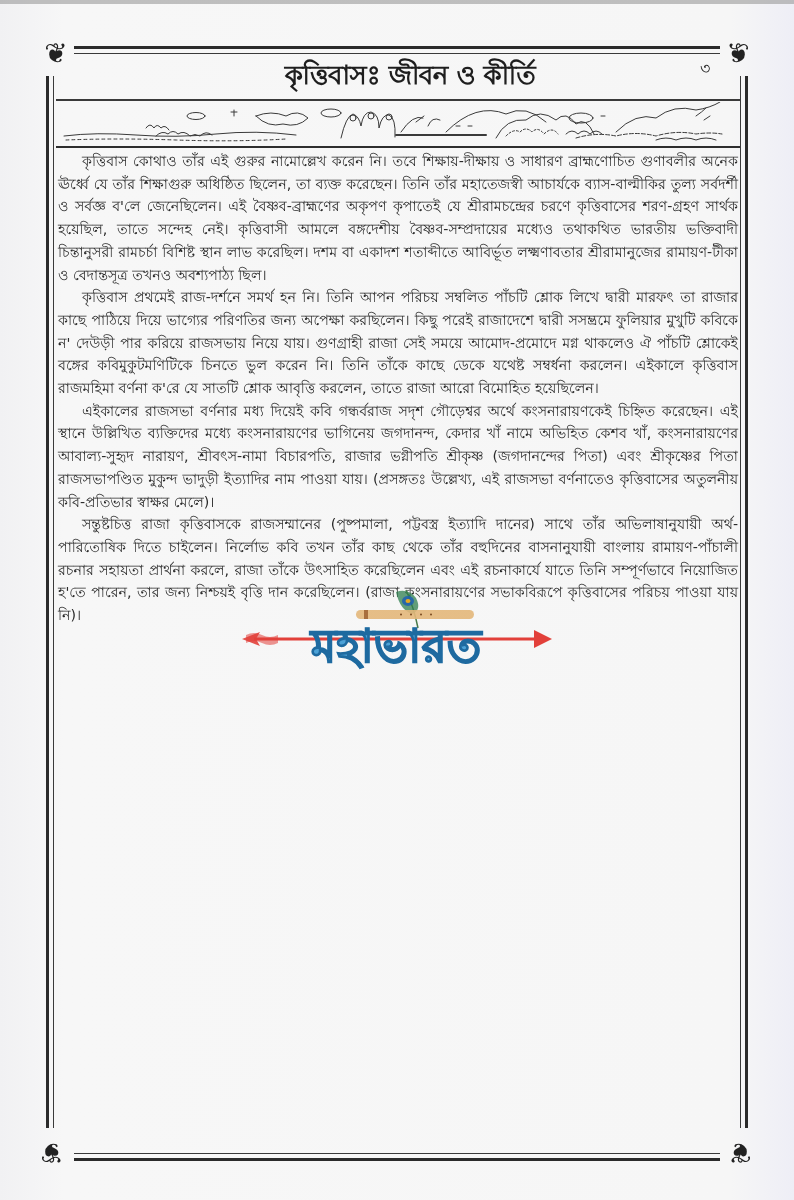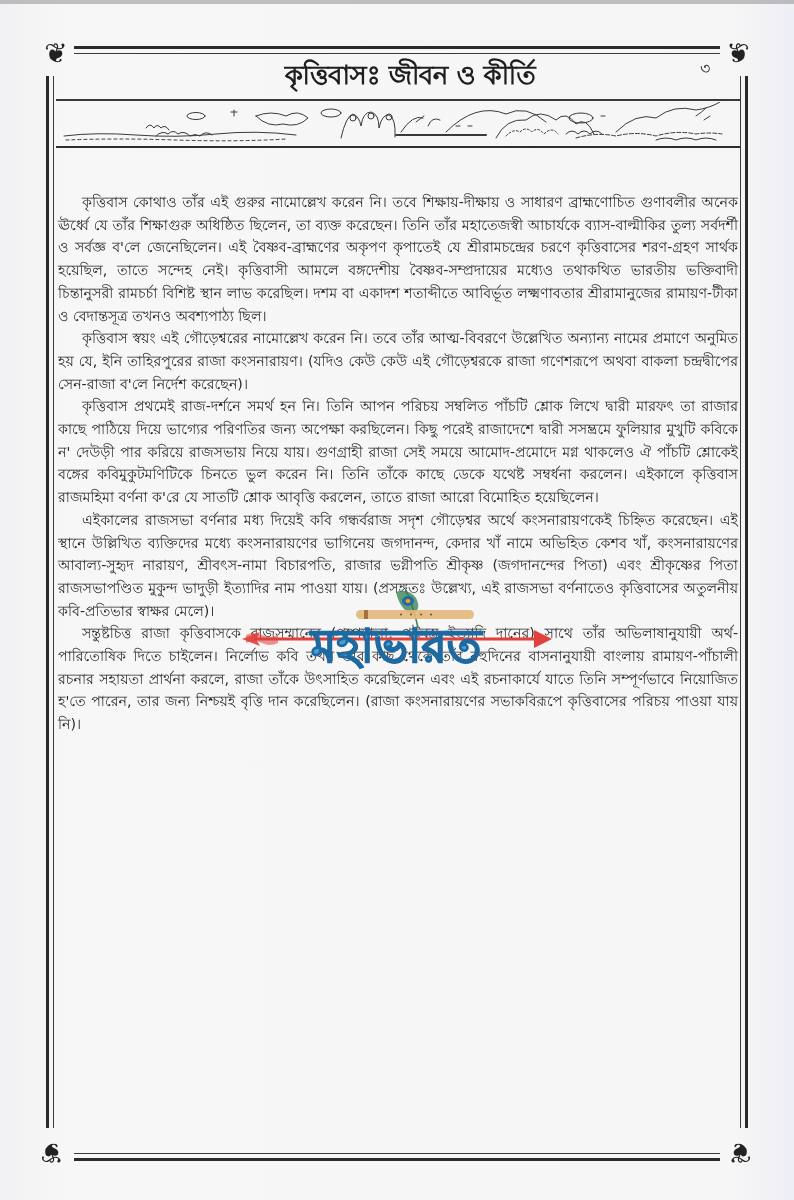--- a/index.html
+++ b/index.html
@@ -66,21 +66,20 @@
     position: absolute; left: 56px; top: 146px; width: 684px; height: 0;
     border-top: 2px solid #2e2e2e;
   }
 
   
   .body-text {
     position: absolute; left: 58px; top: 150px; width: 680px;
     font-family: "DejaVu Sans", sans-serif;
     font-size: 14.2px; line-height: 22.7px; color: #2a2a2a;
     text-align: justify;
-    margin-top: 41px;
   }
   .para { text-indent: 24px; }
 
   
   .watermark {
     position: absolute; left: 236px; top: 588px; width: 320px; height: 90px;
     pointer-events: none;
   }
 </style>
 </head>
@@ -131,21 +130,20 @@
       <path d="M510 32 q6 -6 12 0 q6 -6 12 0 q6 -6 12 0"></path>
       <path d="M600 38 q10 -4 20 0 q10 -4 20 0 q10 -4 20 0"></path>
       <path d="M640 14 q6 -4 10 -8 M648 18 l6 -4"></path>
     </g>
   </svg>
 
   <div class="rule-2"></div>
 
   <div class="body-text">
     <p class="para">কৃত্তিবাস কোথাও তাঁর এই গুরুর নামোল্লেখ করেন নি। তবে শিক্ষায়-দীক্ষায় ও সাধারণ ব্রাহ্মণোচিত গুণাবলীর অনেক ঊর্ধ্বে যে তাঁর শিক্ষাগুরু অধিষ্ঠিত ছিলেন, তা ব্যক্ত করেছেন। তিনি তাঁর মহাতেজস্বী আচার্যকে ব্যাস-বাল্মীকির তুল্য সর্বদর্শী ও সর্বজ্ঞ ব'লে জেনেছিলেন। এই বৈষ্ণব-ব্রাহ্মণের অকৃপণ কৃপাতেই যে শ্রীরামচন্দ্রের চরণে কৃত্তিবাসের শরণ-গ্রহণ সার্থক হয়েছিল, তাতে সন্দেহ নেই। কৃত্তিবাসী আমলে বঙ্গদেশীয় বৈষ্ণব-সম্প্রদায়ের মধ্যেও তথাকথিত ভারতীয় ভক্তিবাদী চিন্তানুসরী রামচর্চা বিশিষ্ট স্থান লাভ করেছিল। দশম বা একাদশ শতাব্দীতে আবির্ভূত লক্ষ্মণাবতার শ্রীরামানুজের রামায়ণ-টীকা ও বেদান্তসূত্র তখনও অবশ্যপাঠ্য ছিল।</p>
-    <p class="para">কৃত্তিবাস স্বয়ং এই গৌড়েশ্বরের নামোল্লেখ করেন নি। তবে তাঁর আত্ম-বিবরণে উল্লেখিত অন্যান্য নামের প্রমাণে অনুমিত হয় যে, ইনি তাহিরপুরের রাজা কংসনারায়ণ। (যদিও কেউ কেউ এই গৌড়েশ্বরকে রাজা গণেশরূপে অথবা বাকলা চন্দ্রদ্বীপের সেন-রাজা ব'লে নির্দেশ করেছেন)।</p>
     <p class="para">কৃত্তিবাস প্রথমেই রাজ-দর্শনে সমর্থ হন নি। তিনি আপন পরিচয় সম্বলিত পাঁচটি শ্লোক লিখে দ্বারী মারফৎ তা রাজার কাছে পাঠিয়ে দিয়ে ভাগ্যের পরিণতির জন্য অপেক্ষা করছিলেন। কিছু পরেই রাজাদেশে দ্বারী সসম্ভ্রমে ফুলিয়ার মুখুটি কবিকে ন' দেউড়ী পার করিয়ে রাজসভায় নিয়ে যায়। গুণগ্রাহী রাজা সেই সময়ে আমোদ-প্রমোদে মগ্ন থাকলেও ঐ পাঁচটি শ্লোকেই বঙ্গের কবিমুকুটমণিটিকে চিনতে ভুল করেন নি। তিনি তাঁকে কাছে ডেকে যথেষ্ট সম্বর্ধনা করলেন। এইকালে কৃত্তিবাস রাজমহিমা বর্ণনা ক'রে যে সাতটি শ্লোক আবৃত্তি করলেন, তাতে রাজা আরো বিমোহিত হয়েছিলেন।</p>
     <p class="para">এইকালের রাজসভা বর্ণনার মধ্য দিয়েই কবি গন্ধর্বরাজ সদৃশ গৌড়েশ্বর অর্থে কংসনারায়ণকেই চিহ্নিত করেছেন। এই স্থানে উল্লিখিত ব্যক্তিদের মধ্যে কংসনারায়ণের ভাগিনেয় জগদানন্দ, কেদার খাঁ নামে অভিহিত কেশব খাঁ, কংসনারায়ণের আবাল্য-সুহৃদ নারায়ণ, শ্রীবৎস-নামা বিচারপতি, রাজার ভগ্নীপতি শ্রীকৃষ্ণ (জগদানন্দের পিতা) এবং শ্রীকৃষ্ণের পিতা রাজসভাপণ্ডিত মুকুন্দ ভাদুড়ী ইত্যাদির নাম পাওয়া যায়। (প্রসঙ্গতঃ উল্লেখ্য, এই রাজসভা বর্ণনাতেও কৃত্তিবাসের অতুলনীয় কবি-প্রতিভার স্বাক্ষর মেলে)।</p>
     <p class="para">সন্তুষ্টচিত্ত রাজা কৃত্তিবাসকে রাজসম্মানের (পুষ্পমালা, পট্টবস্ত্র ইত্যাদি দানের) সাথে তাঁর অভিলাষানুযায়ী অর্থ-পারিতোষিক দিতে চাইলেন। নির্লোভ কবি তখন তাঁর কাছ থেকে তাঁর বহুদিনের বাসনানুযায়ী বাংলায় রামায়ণ-পাঁচালী রচনার সহায়তা প্রার্থনা করলে, রাজা তাঁকে উৎসাহিত করেছিলেন এবং এই রচনাকার্যে যাতে তিনি সম্পূর্ণভাবে নিয়োজিত হ'তে পারেন, তার জন্য নিশ্চয়ই বৃত্তি দান করেছিলেন। (রাজা কংসনারায়ণের সভাকবিরূপে কৃত্তিবাসের পরিচয় পাওয়া যায় নি)।</p>
   </div>
 
   <svg class="watermark" viewBox="0 0 320 90">
 
     <g>
       <path d="M170 2 Q178 20 182 40" stroke="#4a7a4a" stroke-width="1.5" fill="none"></path>
       <path d="M160 4 Q172 0 180 10 Q186 22 176 26 Q164 22 160 4z" fill="#2f7f4f" opacity="0.75"></path>

